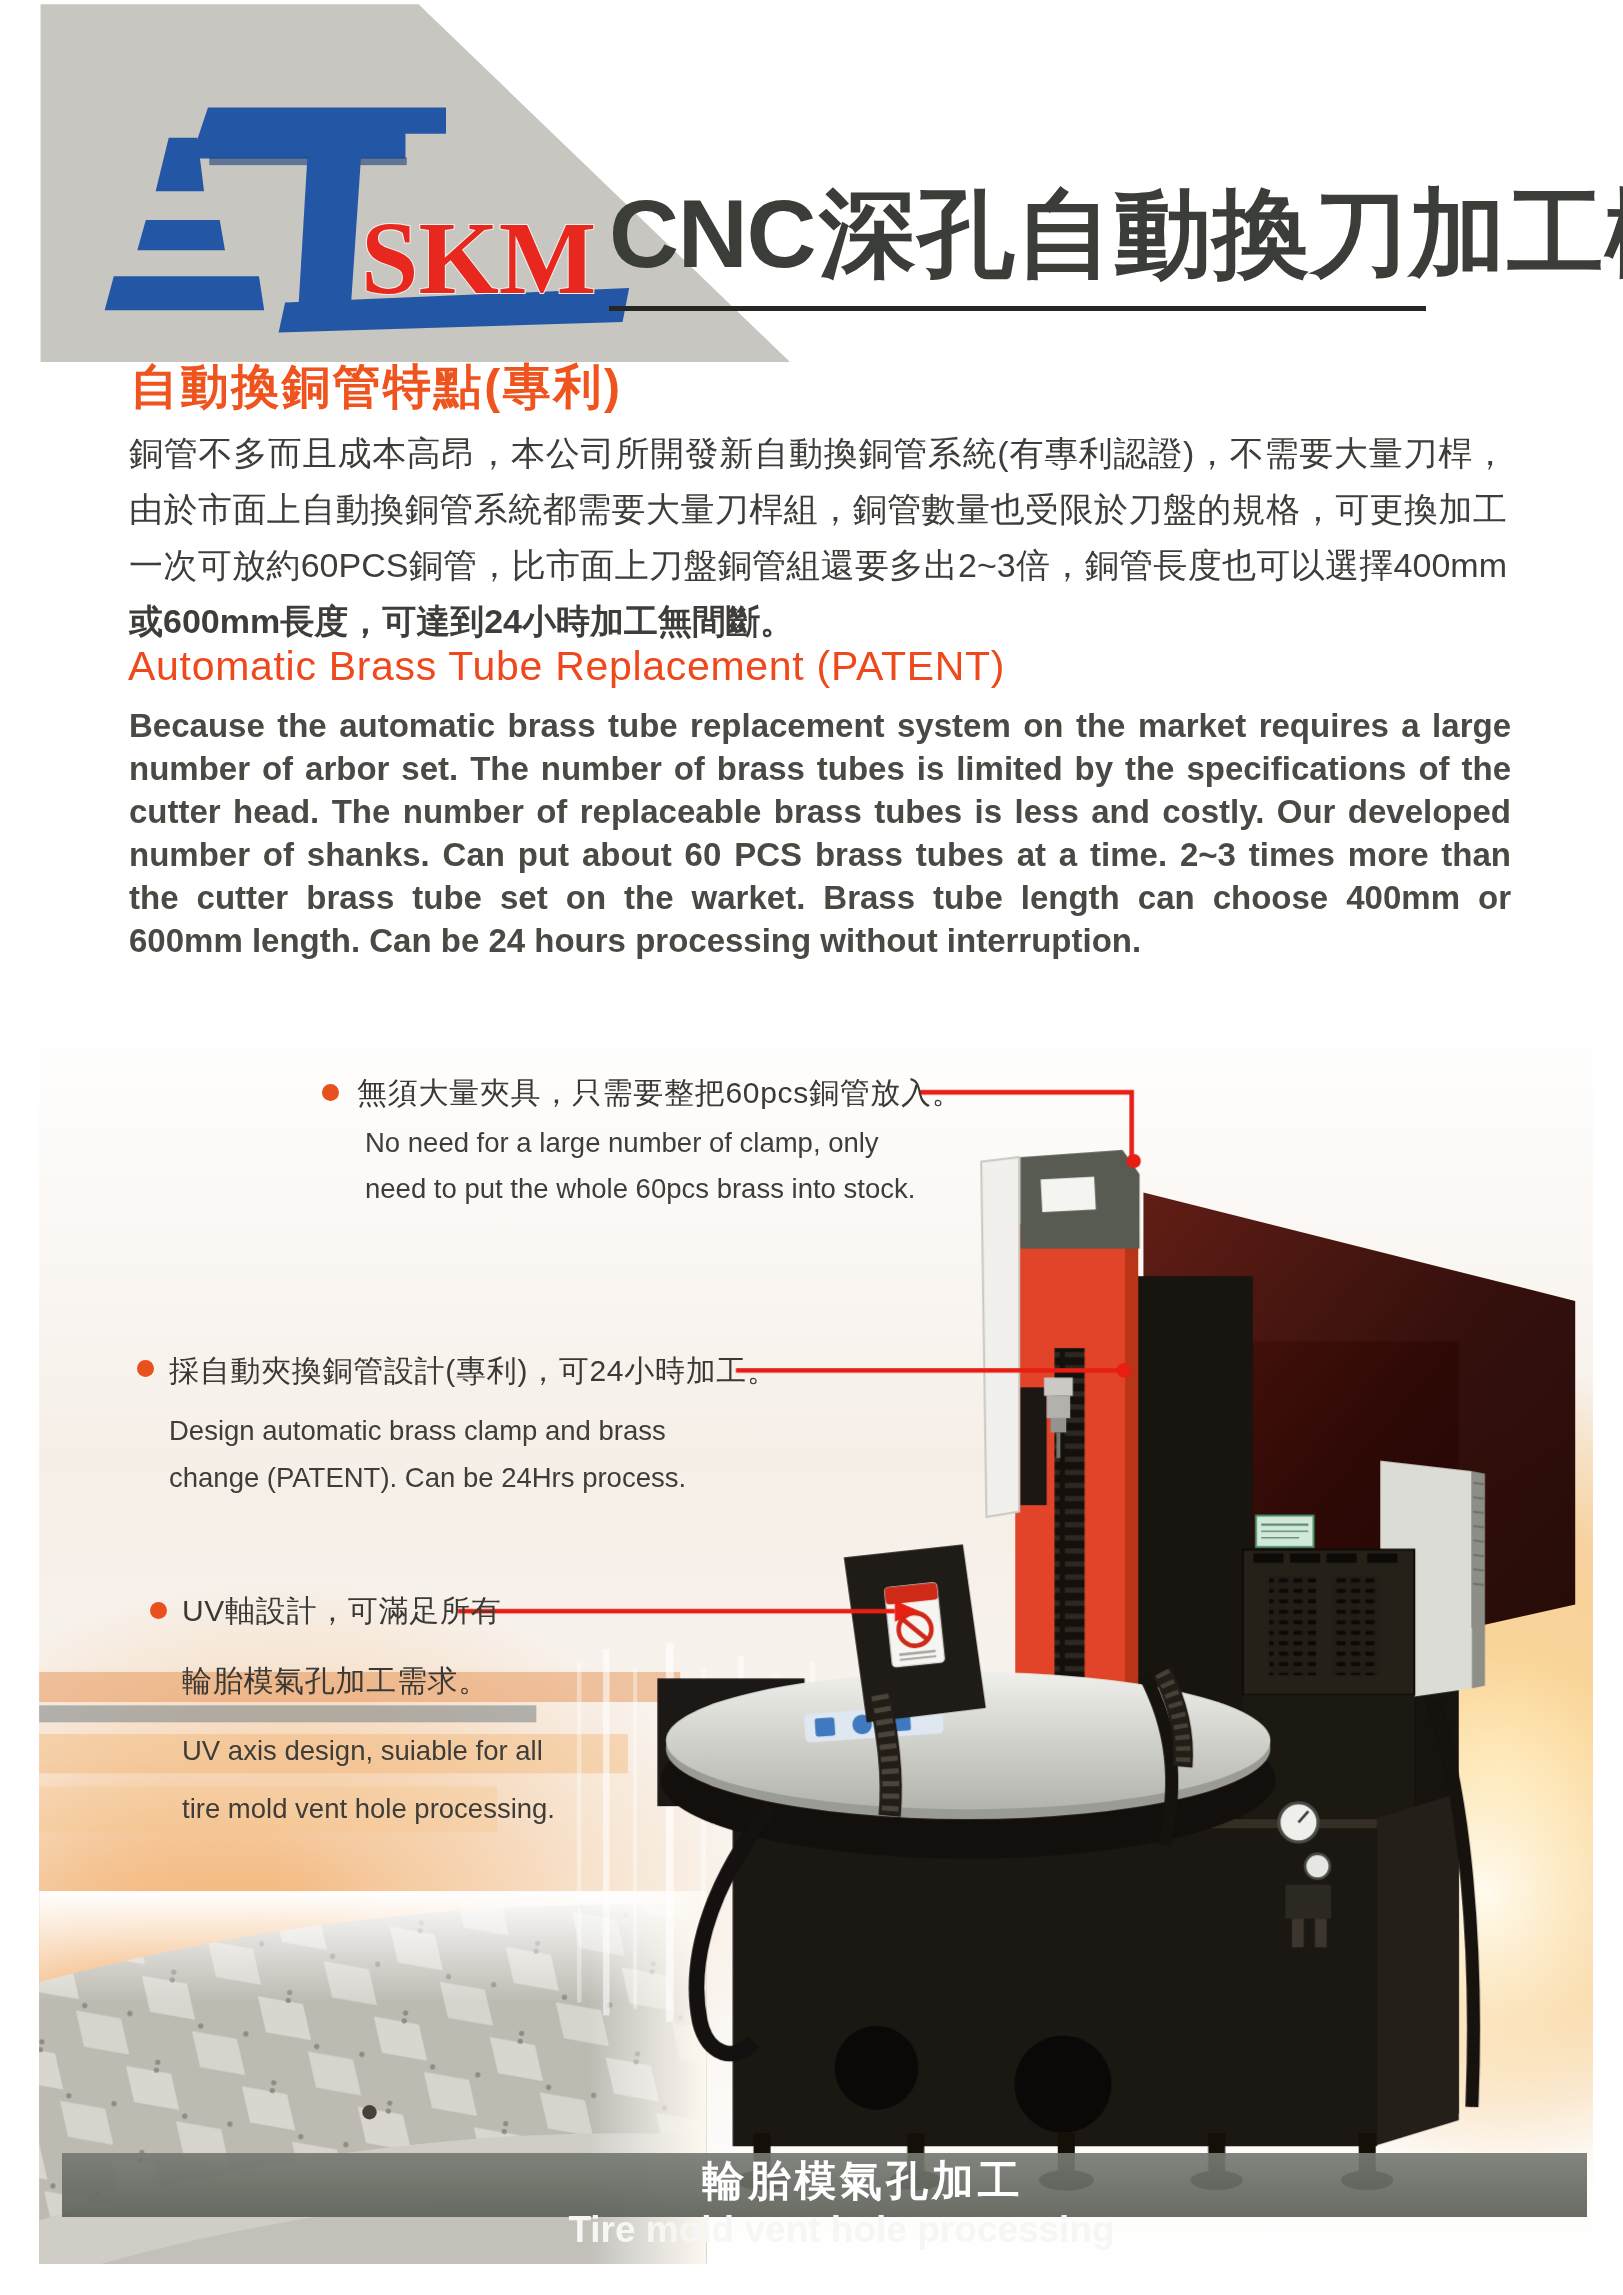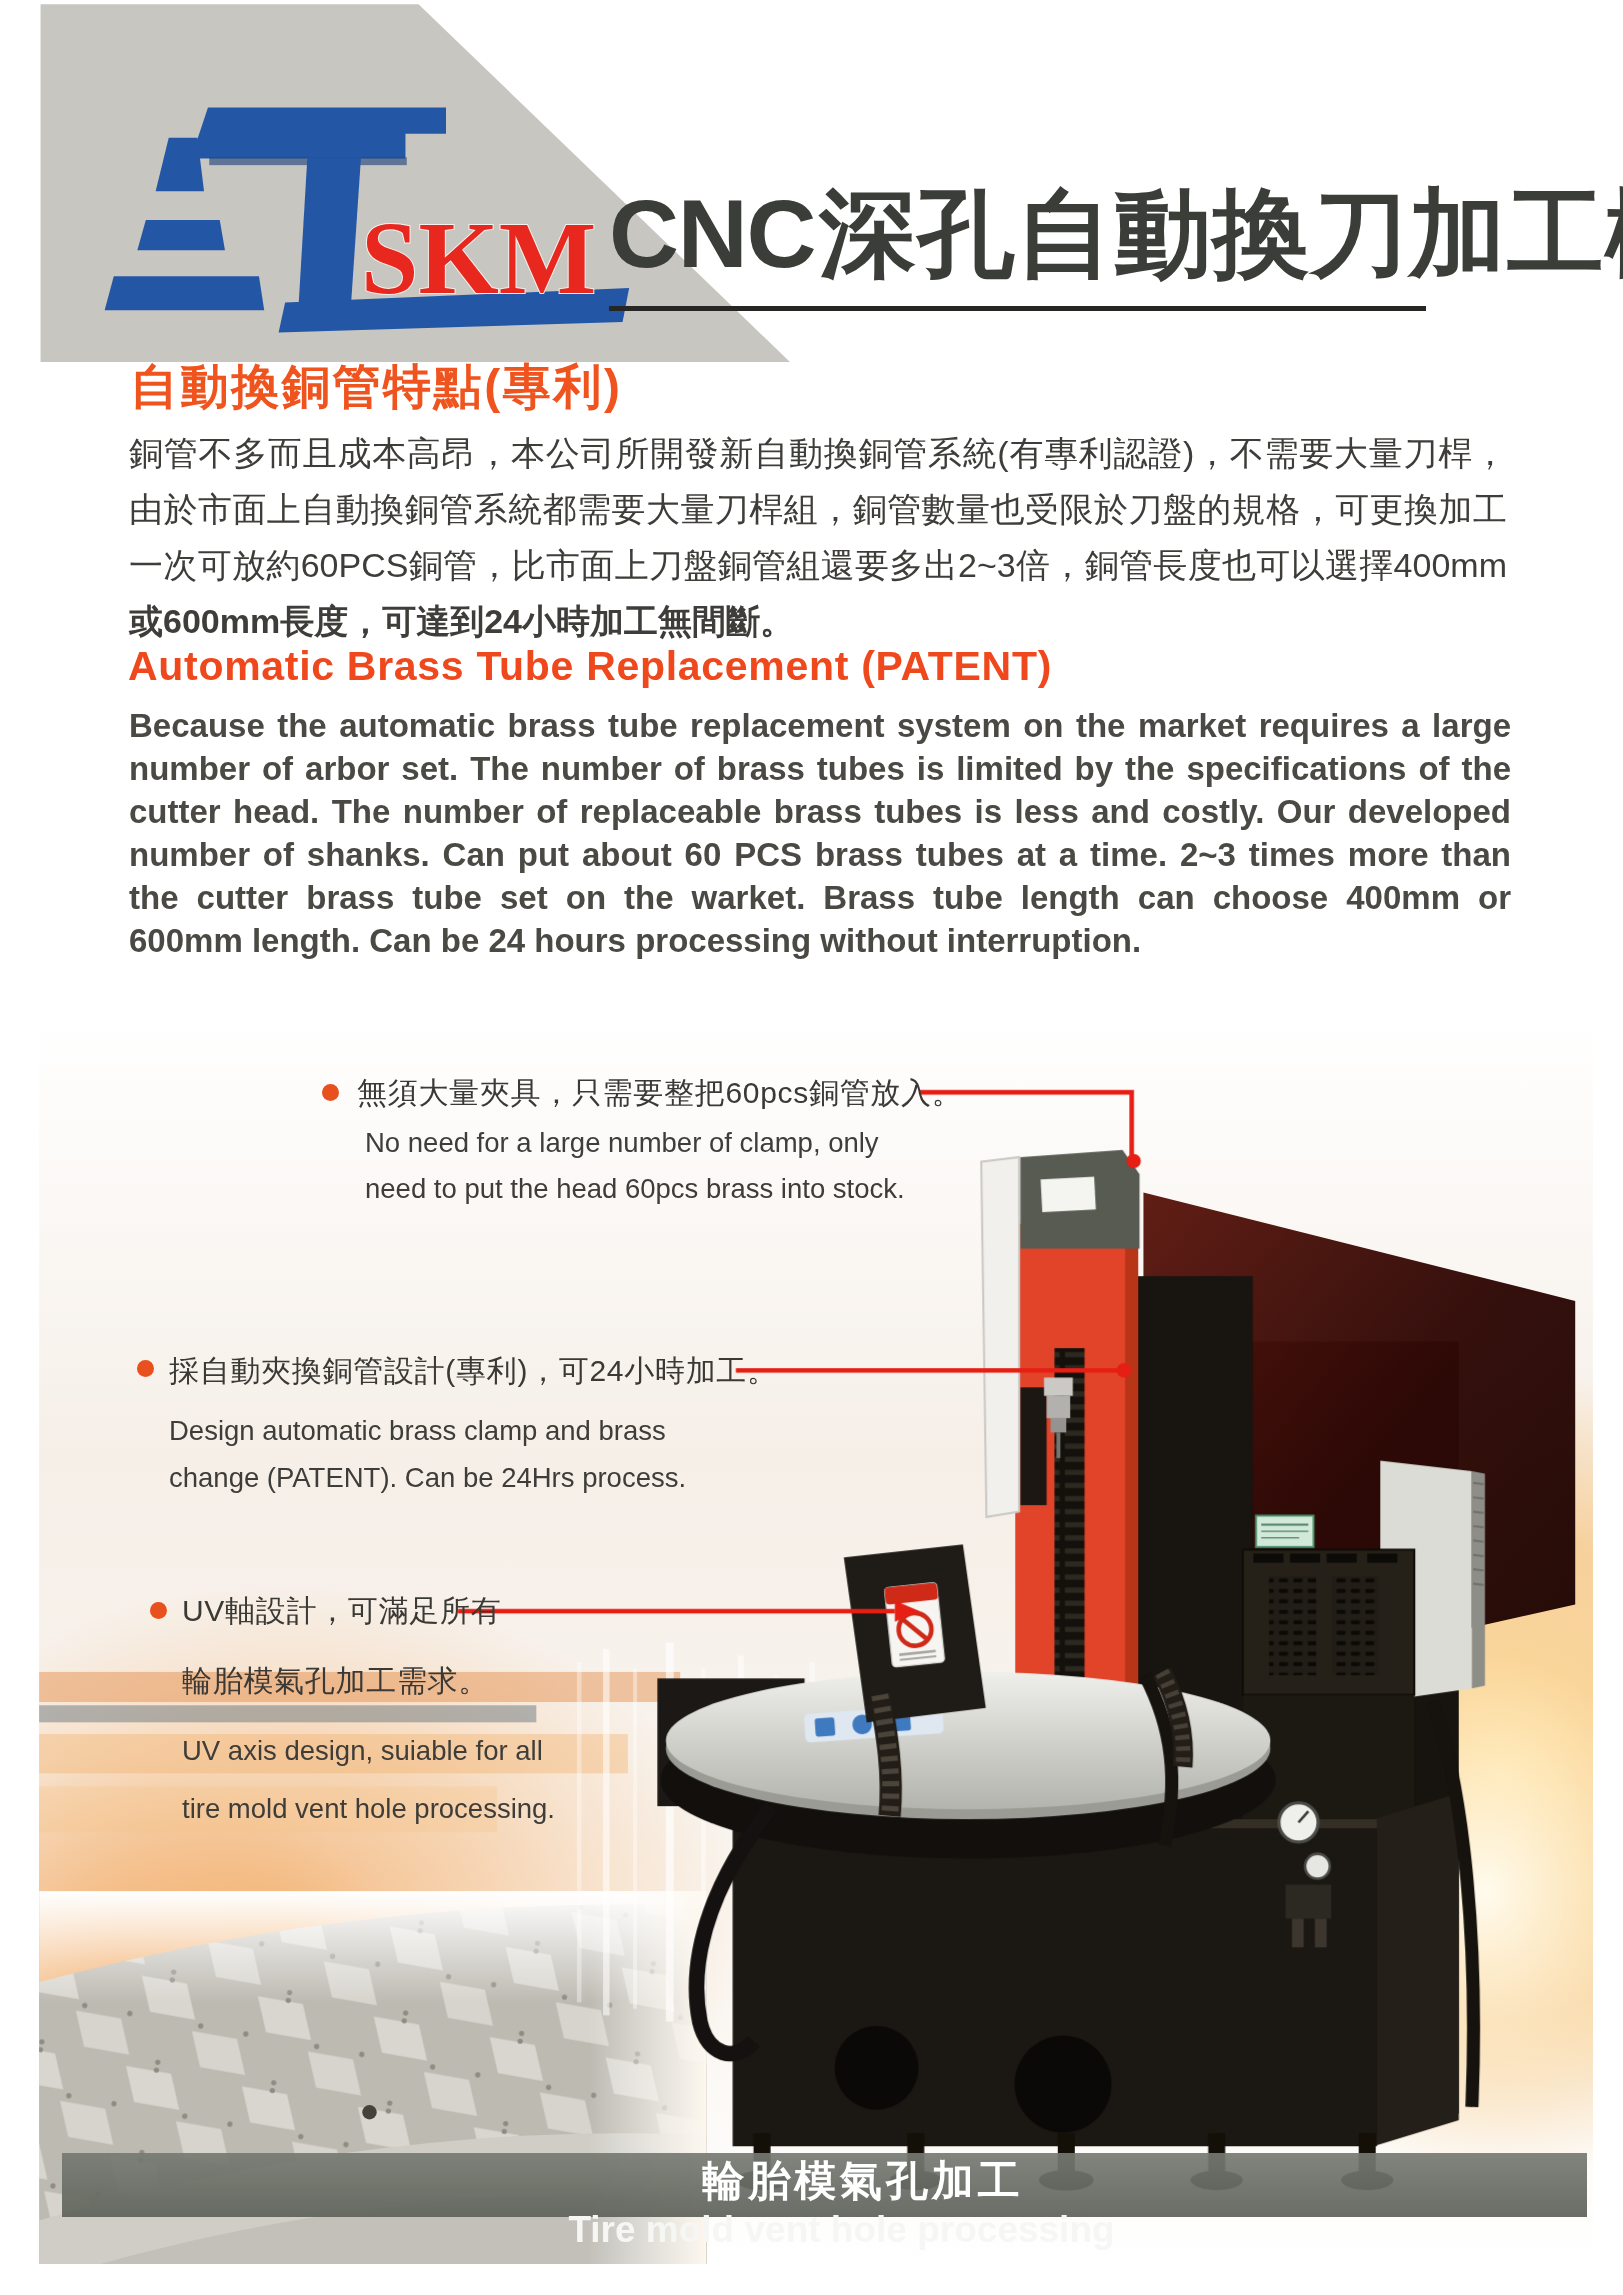--- a/index.html
+++ b/index.html
@@ -15,21 +15,21 @@
   .title-underline{position:absolute;left:609px;top:306px;width:817px;height:4.6px;background:#262624;}
 
   
   .cn-head{position:absolute;left:130px;top:355px;font-size:48px;font-weight:700;
            color:#f0541e;letter-spacing:2.6px;white-space:nowrap;}
   .cn-body{position:absolute;left:129px;top:425px;width:1378px;font-size:34px;color:#3e3d39;}
   .cn-body .ln{height:56px;line-height:56px;text-align:justify;text-align-last:justify;white-space:nowrap;}
   .cn-body .ln:last-child{text-align:right;text-align-last:left;font-weight:bold;}
 
   
-  .en-head{position:absolute;left:128px;top:643px;font-size:41px;font-weight:700;
+  .en-head{position:absolute;left:128px;top:643px;font-size:41px;font-weight:400;
            color:#ef481c;letter-spacing:0.7px;white-space:nowrap;}
   .en-body{position:absolute;left:129px;top:704px;width:1382px;font-size:33px;font-weight:700;color:#4a4944;}
   .en-body .ln{height:43px;line-height:43px;text-align:justify;text-align-last:justify;white-space:nowrap;}
   .en-body .ln:last-child{text-align:left;text-align-last:left;}
 
   
   .bullet{position:absolute;width:17px;height:17px;border-radius:50%;background:#e8501e;}
   .co-zh{position:absolute;font-size:30px;color:#3a3935;white-space:nowrap;letter-spacing:0.7px;}
   .co-en{position:absolute;font-size:27.5px;color:#3e3d39;white-space:nowrap;}
 
@@ -325,21 +325,21 @@
       <path d="M1065,534 H1652"></path>
       <circle cx="1658" cy="534" r="11" fill="#e61e14" stroke="none"></circle>
       <path d="M640,902 H1308"></path>
       <polygon points="1308,886 1346,902 1308,918" fill="#e61e14" stroke="none"></polygon>
     </g>
   </svg>
 
   <span class="bullet abs callout-layer" style="left:322px;top:1084px;"></span>
   <div class="co-zh abs callout-layer" style="left:357px;top:1073px;">無須大量夾具，只需要整把60pcs銅管放入。</div>
   <div class="co-en abs callout-layer" style="left:365px;top:1127px;">No need for a large number of clamp, only</div>
-  <div class="co-en abs callout-layer" style="left:365px;top:1173px;">need to put the head 60pcs brass into stock.</div>
+  <div class="co-en abs callout-layer" style="left:365px;top:1173px;">need to put the whole 60pcs brass into stock.</div>
 
   <span class="bullet abs callout-layer" style="left:137px;top:1360px;"></span>
   <div class="co-zh abs callout-layer" style="left:169px;top:1351px;">採自動夾換銅管設計(專利)，可24小時加工。</div>
   <div class="co-en abs callout-layer" style="left:169px;top:1415px;">Design automatic brass clamp and brass</div>
   <div class="co-en abs callout-layer" style="left:169px;top:1462px;">change (PATENT). Can be 24Hrs process.</div>
 
   <span class="bullet abs callout-layer" style="left:150px;top:1602px;"></span>
   <div class="co-zh abs callout-layer" style="left:182px;top:1591px;">UV軸設計，可滿足所有</div>
   <div class="co-zh abs callout-layer" style="left:182px;top:1661px;">輪胎模氣孔加工需求。</div>
   <div class="co-en abs callout-layer" style="left:182px;top:1735px;">UV axis design, suiable for all</div>

